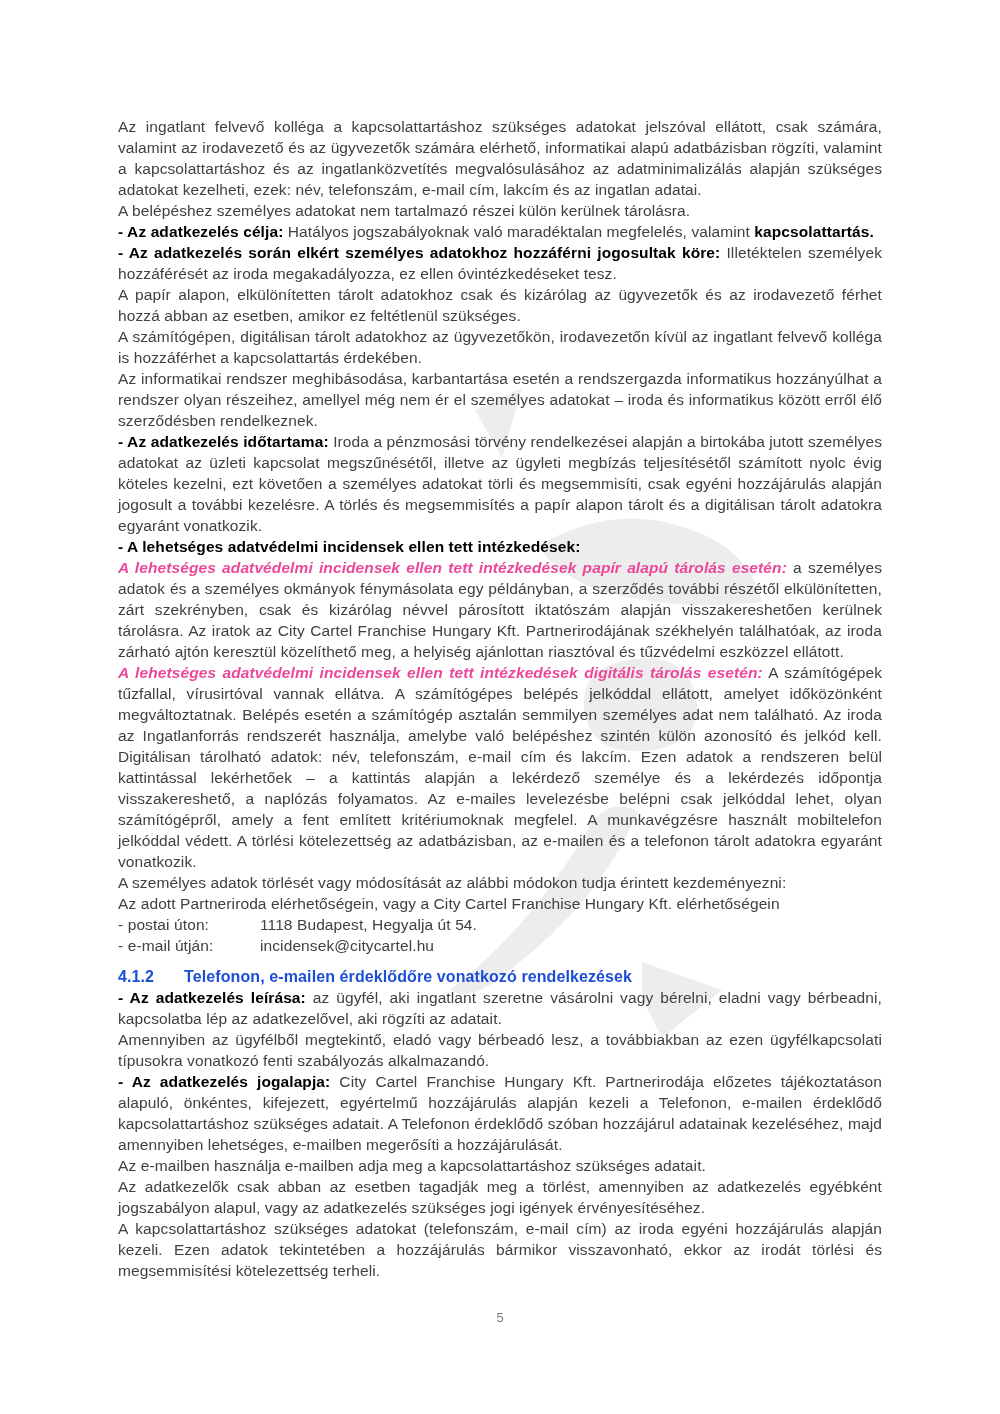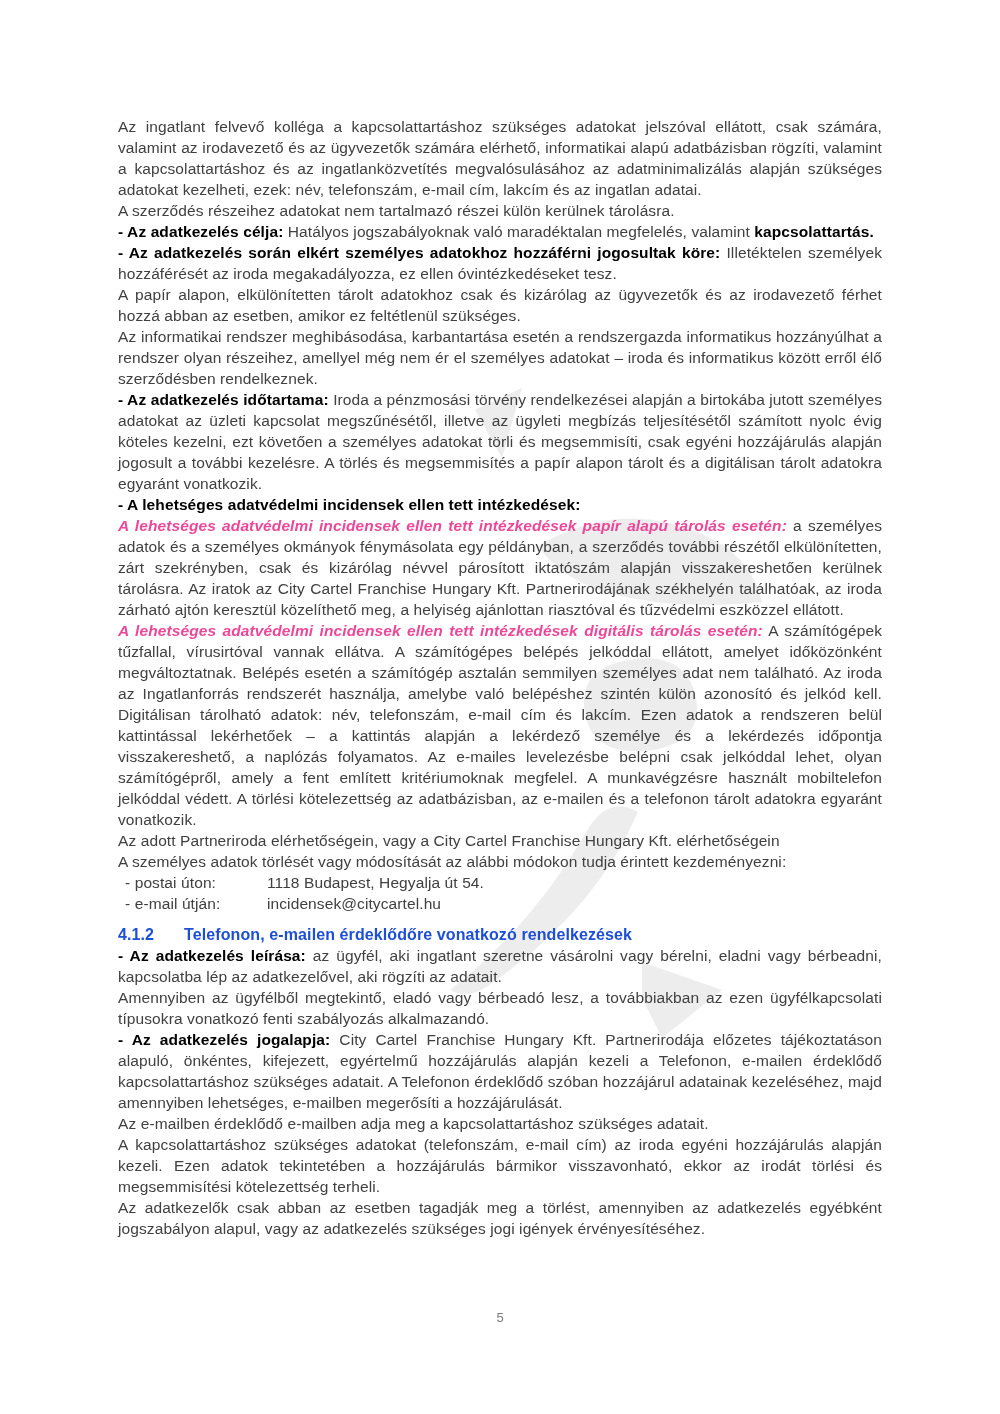--- a/index.html
+++ b/index.html
@@ -44,21 +44,20 @@
   .lead-bi {
     font-weight: bold;
     font-style: italic;
     color: #ec4899;
   }
   .contact-row {
     display: flex;
   }
   .contact-label {
     flex: 0 0 142px;
-    margin-left: 7px;
   }
   .contact-value {
     flex: 1;
   }
   .spacer {
     height: 10px;
   }
   .heading {
     margin: 0;
     font-size: 16px;
@@ -91,44 +90,45 @@
       <polygon points="85,60 132,38 112,108"></polygon>
       <path d="M148,196 Q230,148 312,184 Q362,206 372,252 Q290,262 214,242 Q168,226 148,196 Z"></path>
       <path d="M196,368 q-12,-48 42,-58 q58,-10 68,38 q8,42 -42,52 q-58,8 -68,-32 Z"></path>
       <path d="M248,462 Q205,562 98,636 Q76,650 60,640 Q142,576 196,482 Q218,444 248,462 Z"></path>
       <polygon points="252,612 332,640 272,688 252,648"></polygon>
     </g>
   </svg>
 
   <div class="content">
       <p class="para"><span>Az ingatlant felvevő kolléga a kapcsolattartáshoz szükséges adatokat jelszóval ellátott, csak számára, valamint az irodavezető és az ügyvezetők számára elérhető, informatikai alapú adatbázisban rögzíti, valamint a kapcsolattartáshoz és az ingatlanközvetítés megvalósulásához az adatminimalizálás alapján szükséges adatokat kezelheti, ezek: név, telefonszám, e-mail cím, lakcím és az ingatlan adatai.</span></p>
-      <p class="para"><span>A szerződés részeihez adatokat nem tartalmazó részei külön kerülnek tárolásra.</span></p>
+      <p class="para"><span>A belépéshez személyes adatokat nem tartalmazó részei külön kerülnek tárolásra.</span></p>
       <p class="para"><span class="lead-b">- Az adatkezelés célja:</span><span> Hatályos jogszabályoknak való maradéktalan megfelelés, valamint </span><span class="lead-b">kapcsolattartás.</span></p>
       <p class="para"><span class="lead-b">- Az adatkezelés során elkért személyes adatokhoz hozzáférni jogosultak köre:</span><span> Illetéktelen személyek hozzáférését az iroda megakadályozza, ez ellen óvintézkedéseket tesz.</span></p>
       <p class="para"><span>A papír alapon, elkülönítetten tárolt adatokhoz csak és kizárólag az ügyvezetők és az irodavezető férhet hozzá abban az esetben, amikor ez feltétlenül szükséges.</span></p>
+      <p class="para"><span>A számítógépen, digitálisan tárolt adatokhoz az ügyvezetőkön, irodavezetőn kívül az ingatlant felvevő kolléga is hozzáférhet a kapcsolattartás érdekében.</span></p>
       <p class="para"><span>Az informatikai rendszer meghibásodása, karbantartása esetén a rendszergazda informatikus hozzányúlhat a rendszer olyan részeihez, amellyel még nem ér el személyes adatokat – iroda és informatikus között erről élő szerződésben rendelkeznek.</span></p>
       <p class="para"><span class="lead-b">- Az adatkezelés időtartama:</span><span> Iroda a pénzmosási törvény rendelkezései alapján a birtokába jutott személyes adatokat az üzleti kapcsolat megszűnésétől, illetve az ügyleti megbízás teljesítésétől számított nyolc évig köteles kezelni, ezt követően a személyes adatokat törli és megsemmisíti, csak egyéni hozzájárulás alapján jogosult a további kezelésre. A törlés és megsemmisítés a papír alapon tárolt és a digitálisan tárolt adatokra egyaránt vonatkozik.</span></p>
       <p class="para"><span class="lead-b">- A lehetséges adatvédelmi incidensek ellen tett intézkedések:</span></p>
       <p class="para"><span class="lead-bi">A lehetséges adatvédelmi incidensek ellen tett intézkedések papír alapú tárolás esetén:</span><span> a személyes adatok és a személyes okmányok fénymásolata egy példányban, a szerződés további részétől elkülönítetten, zárt szekrényben, csak és kizárólag névvel párosított iktatószám alapján visszakereshetően kerülnek tárolásra. Az iratok az City Cartel Franchise Hungary Kft. Partnerirodájának székhelyén találhatóak, az iroda zárható ajtón keresztül közelíthető meg, a helyiség ajánlottan riasztóval és tűzvédelmi eszközzel ellátott.</span></p>
       <p class="para"><span class="lead-bi">A lehetséges adatvédelmi incidensek ellen tett intézkedések digitális tárolás esetén:</span><span> A számítógépek tűzfallal, vírusirtóval vannak ellátva. A számítógépes belépés jelkóddal ellátott, amelyet időközönként megváltoztatnak. Belépés esetén a számítógép asztalán semmilyen személyes adat nem található. Az iroda az Ingatlanforrás rendszerét használja, amelybe való belépéshez szintén külön azonosító és jelkód kell. Digitálisan tárolható adatok: név, telefonszám, e-mail cím és lakcím. Ezen adatok a rendszeren belül kattintással lekérhetőek – a kattintás alapján a lekérdező személye és a lekérdezés időpontja visszakereshető, a naplózás folyamatos. Az e-mailes levelezésbe belépni csak jelkóddal lehet, olyan számítógépről, amely a fent említett kritériumoknak megfelel. A munkavégzésre használt mobiltelefon jelkóddal védett. A törlési kötelezettség az adatbázisban, az e-mailen és a telefonon tárolt adatokra egyaránt vonatkozik.</span></p>
+      <p class="para"><span>A személyes adatok törlését vagy módosítását az alábbi módokon tudja érintett kezdeményezni:</span></p>
       <p class="para"><span>Az adott Partneriroda elérhetőségein, vagy a City Cartel Franchise Hungary Kft. elérhetőségein</span></p>
-      <p class="para"><span>A személyes adatok törlését vagy módosítását az alábbi módokon tudja érintett kezdeményezni:</span></p>
       <div class="contact-row">
         <span class="contact-label">- postai úton:</span>
         <span class="contact-value">1118 Budapest, Hegyalja út 54.</span>
       </div>
       <div class="contact-row">
         <span class="contact-label">- e-mail útján:</span>
         <span class="contact-value">incidensek@citycartel.hu</span>
       </div>
       <div class="spacer"></div>
       <h2 class="heading"><span class="heading-number">4.1.2</span><span class="heading-title">Telefonon, e-mailen érdeklődőre vonatkozó rendelkezések</span></h2>
       <p class="para"><span class="lead-b">- Az adatkezelés leírása:</span><span> az ügyfél, aki ingatlant szeretne vásárolni vagy bérelni, eladni vagy bérbeadni, kapcsolatba lép az adatkezelővel, aki rögzíti az adatait.</span></p>
       <p class="para"><span>Amennyiben az ügyfélből megtekintő, eladó vagy bérbeadó lesz, a továbbiakban az ezen ügyfélkapcsolati típusokra vonatkozó fenti szabályozás alkalmazandó.</span></p>
       <p class="para"><span class="lead-b">- Az adatkezelés jogalapja:</span><span> City Cartel Franchise Hungary Kft. Partnerirodája előzetes tájékoztatáson alapuló, önkéntes, kifejezett, egyértelmű hozzájárulás alapján kezeli a Telefonon, e-mailen érdeklődő kapcsolattartáshoz szükséges adatait. A Telefonon érdeklődő szóban hozzájárul adatainak kezeléséhez, majd amennyiben lehetséges, e-mailben megerősíti a hozzájárulását.</span></p>
-      <p class="para"><span>Az e-mailben érdeklődő e-mailben adja meg a kapcsolattartáshoz szükséges adatait.</span></p>
+      <p class="para"><span>Az e-mailben használja e-mailben adja meg a kapcsolattartáshoz szükséges adatait.</span></p>
+      <p class="para"><span>Az adatkezelők csak abban az esetben tagadják meg a törlést, amennyiben az adatkezelés egyébként jogszabályon alapul, vagy az adatkezelés szükséges jogi igények érvényesítéséhez.</span></p>
       <p class="para"><span>A kapcsolattartáshoz szükséges adatokat (telefonszám, e-mail cím) az iroda egyéni hozzájárulás alapján kezeli. Ezen adatok tekintetében a hozzájárulás bármikor visszavonható, ekkor az irodát törlési és megsemmisítési kötelezettség terheli.</span></p>
-      <p class="para"><span>Az adatkezelők csak abban az esetben tagadják meg a törlést, amennyiben az adatkezelés egyébként jogszabályon alapul, vagy az adatkezelés szükséges jogi igények érvényesítéséhez.</span></p>
     </div>
 
   <div class="footer">5</div>
 
 </div>
 
 </body></html>

